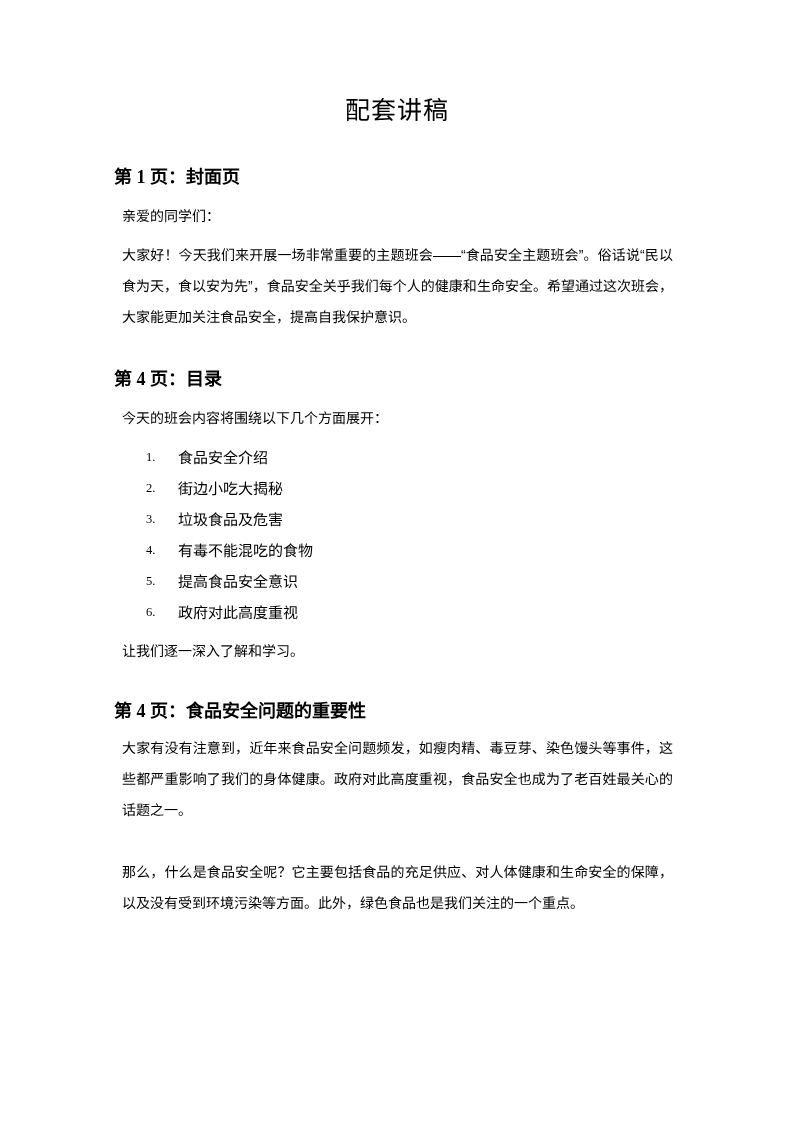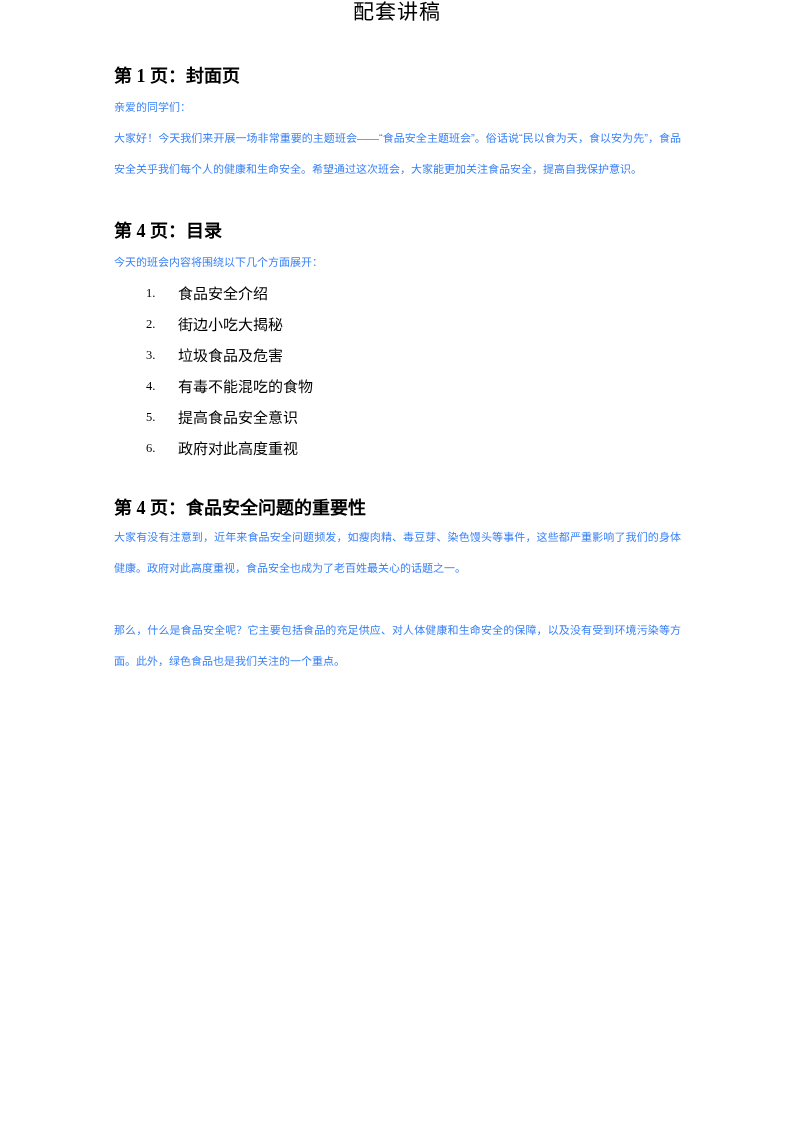--- a/index.html
+++ b/index.html
@@ -22,25 +22,26 @@
     box-sizing: border-box;
     width: 794px;
     height: 1123px;
     padding: 0;
     background: #ffffff;
   }
 
   
   .doc-title {
     font-family: "Liberation Serif", "DejaVu Serif", serif;
-    font-size: 21px;
+    font-size: 25px;
     font-weight: 400;
     line-height: 1.2;
     text-align: center;
     margin: 0;
+    padding-top: 96px;
     letter-spacing: 1px;
     color: #000000;
   }
 
   
   .content {
     margin: 0;
     padding: 0 113px 0 114px;
     box-sizing: border-box;
     width: 794px;
@@ -69,28 +70,28 @@
     color: #000000;
     white-space: nowrap;
   }
   .sec-heading.tight {
     line-height: 27px;
   }
 
   
   .para {
     font-family: "Liberation Sans", "DejaVu Sans", sans-serif;
-    font-size: 11px;
+    font-size: 14px;
     font-weight: 400;
     line-height: 31px;
-    margin: 0;
+    margin: 8px;
     padding: 0;
     text-align: justify;
     text-justify: inter-ideograph;
-    color: #3b82f6;
+    color: #000000;
     word-break: break-all;
   }
 
   
   .num-list {
     list-style: none;
     margin: 0;
     padding: 0;
   }
   .num-list li {
@@ -156,20 +157,21 @@
         </li>
         <li>
           <span class="li-num">5.</span>
           <span class="li-text">提高食品安全意识</span>
         </li>
         <li>
           <span class="li-num">6.</span>
           <span class="li-text">政府对此高度重视</span>
         </li>
       </ol>
+      <p class="para">让我们逐一深入了解和学习。</p>
     </div>
 
 
     <div class="section">
       <div class="sec-heading tight">第 4 页：食品安全问题的重要性</div>
       <p class="para">大家有没有注意到，近年来食品安全问题频发，如瘦肉精、毒豆芽、染色馒头等事件，这些都严重影响了我们的身体健康。政府对此高度重视，食品安全也成为了老百姓最关心的话题之一。</p>
     </div>
 
     <div class="section">
       <p class="para">那么，什么是食品安全呢？它主要包括食品的充足供应、对人体健康和生命安全的保障，以及没有受到环境污染等方面。此外，绿色食品也是我们关注的一个重点。</p>

